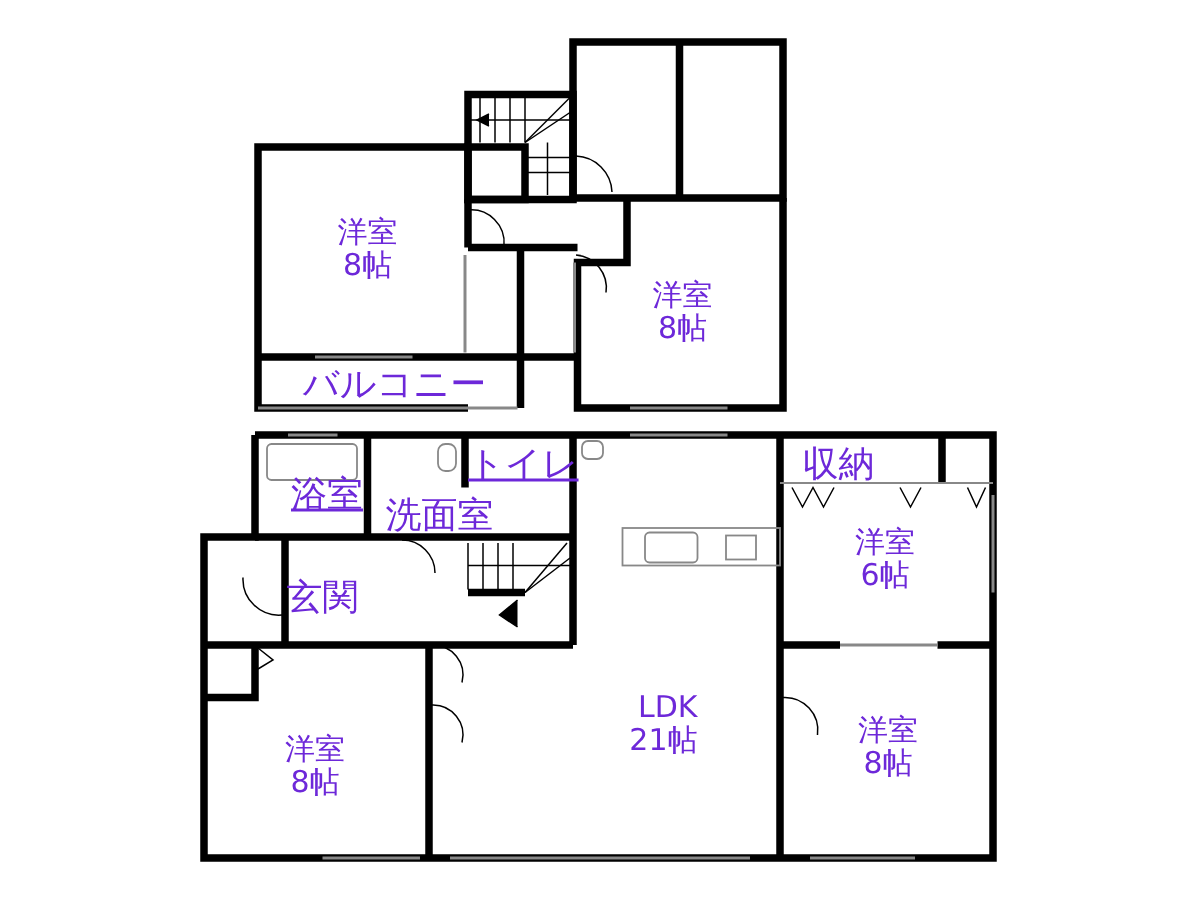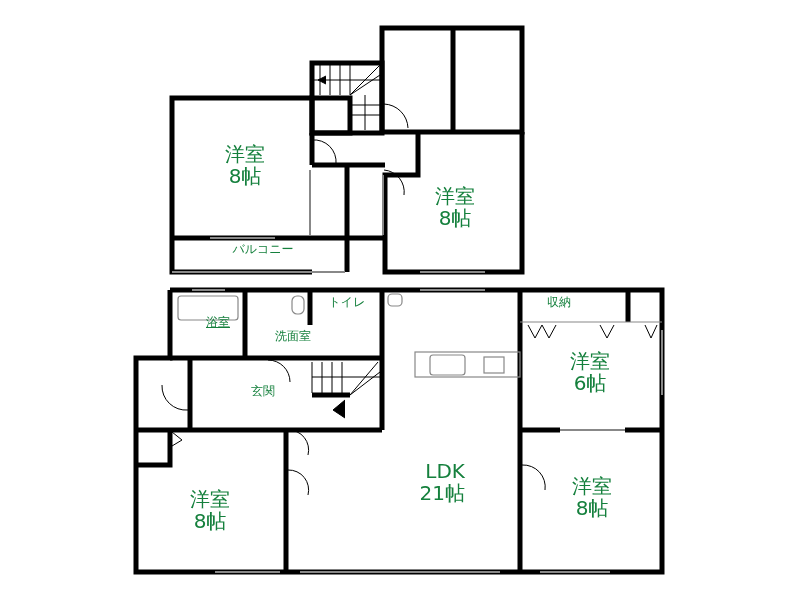--- a/index.html
+++ b/index.html
@@ -1,20 +1,20 @@
 <!DOCTYPE html>
 <html><head>
 <meta charset="utf-8">
 <style>
   html,body{margin:0;padding:0;background:#fff;}
   body{width:800px;height:600px;position:relative;overflow:hidden;font-family:"DejaVu Sans","Liberation Sans",sans-serif;}
   svg{position:absolute;left:0;top:0;}
-  .lbl{position:absolute;text-align:center;color:#15803d;line-height:1.12;white-space:nowrap;}
+  .lbl{position:absolute;text-align:center;color:#6d28d9;line-height:1.12;white-space:nowrap;}
   .room{font-size:20px;}
-  .small{font-size:12px;}
+  .small{font-size:24px;}
 </style>
 </head>
 <body>
 
 <svg width="800" height="600" viewBox="0 0 800 600">
   <g stroke="#000" stroke-width="5" fill="none">
 
     <rect x="382" y="28" width="140" height="104"></rect>
     <line x1="453" y1="28" x2="453" y2="132"></line>
     <rect x="312" y="63" width="70" height="70"></rect>
@@ -122,22 +122,22 @@
   <div>8帖</div>
 </div>
 <div class="lbl room" style="left:415px;top:185px;width:80px;">
   <div>洋室</div>
   <div>8帖</div>
 </div>
 <div class="lbl small" style="left:198px;top:243px;width:130px;">バルコニー</div>
 
 <div class="lbl small" style="left:188px;top:316px;width:60px;text-decoration:underline;">浴室</div>
 <div class="lbl small" style="left:248px;top:330px;width:90px;">洗面室</div>
-<div class="lbl small" style="left:312px;top:296px;width:70px;">トイレ</div>
-<div class="lbl small" style="left:190px;top:385px;width:50px;margin-left:48px;">玄関</div>
+<div class="lbl small" style="left:312px;top:296px;width:70px;text-decoration:underline;">トイレ</div>
+<div class="lbl small" style="left:190px;top:385px;width:50px;">玄関</div>
 <div class="lbl small" style="left:514px;top:296px;width:90px;">収納</div>
 <div class="lbl room" style="left:550px;top:350px;width:80px;">
   <div>洋室</div>
   <div>6帖</div>
 </div>
 <div class="lbl room" style="left:385px;top:460px;width:80px;text-align:right;">
   <div>LDK</div>
   <div>21帖</div>
 </div>
 <div class="lbl room" style="left:170px;top:488px;width:80px;">

